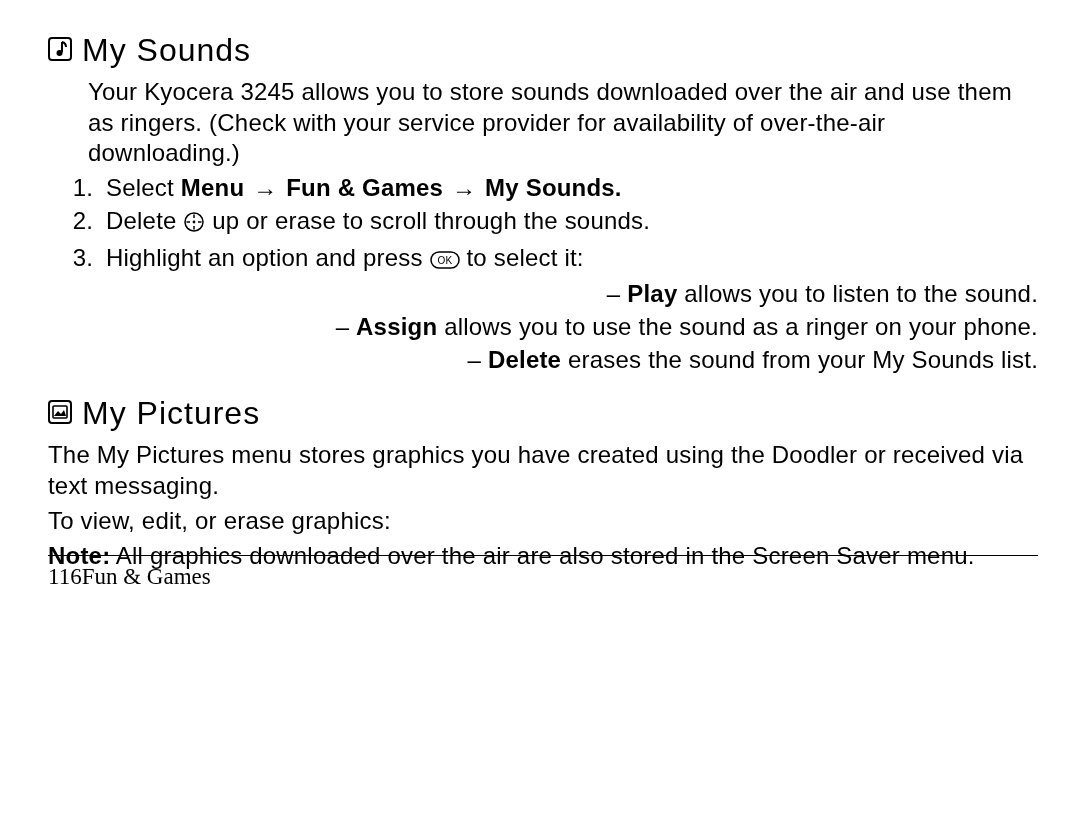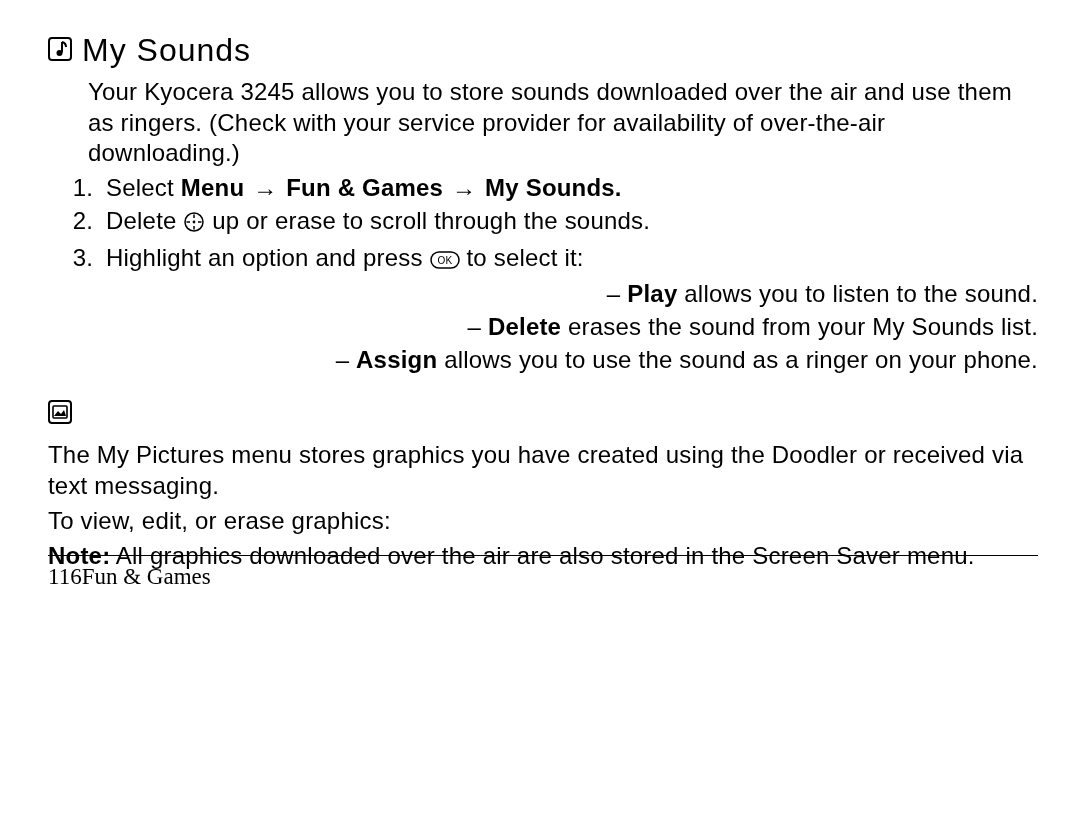--- a/index.html
+++ b/index.html
@@ -126,38 +126,39 @@
         </svg>
       </span><span> to select it:</span>
 
       <div class="sub">
         <div class="dash-row">
           <span class="dash">–</span>
           <span class="b">Play</span><span> allows you to listen to the sound.</span>
         </div>
         <div class="dash-row">
           <span class="dash">–</span>
-          <span class="b">Delete</span><span> erases the sound from your My Sounds list.</span>
+          <span class="b">Assign</span><span> allows you to use the sound as a ringer on your phone.</span>
         </div>
         <div class="dash-row">
           <span class="dash">–</span>
-          <span class="b">Assign</span><span> allows you to use the sound as a ringer on your phone.</span>
+          <span class="b">Delete</span><span> erases the sound from your My Sounds list.</span>
         </div>
       </div>
     </li>
   </ol>
 
   <h2 class="section-heading">
     <span class="hicon">
       <svg width="24" height="24" viewBox="0 0 24 24">
         <rect x="1" y="1" width="22" height="22" rx="3" ry="3" fill="none" stroke="#000" stroke-width="2"></rect>
         <rect x="5" y="6" width="14" height="12" rx="1" fill="none" stroke="#000" stroke-width="1.6"></rect>
         <path d="M6 16 L10 11 L13 14 L16 10 L18 16 Z" fill="#000"></path>
       </svg>
     </span>
+    <span>My Pictures</span>
   </h2>
 
   <p>The My Pictures menu stores graphics you have created using the Doodler or received via text messaging.</p>
   <p>To view, edit, or erase graphics:</p>
   <p>
     <span class="b">Note:</span><span> All graphics downloaded over the air are also stored in the Screen Saver menu.</span>
   </p>
 
 </div>
 

